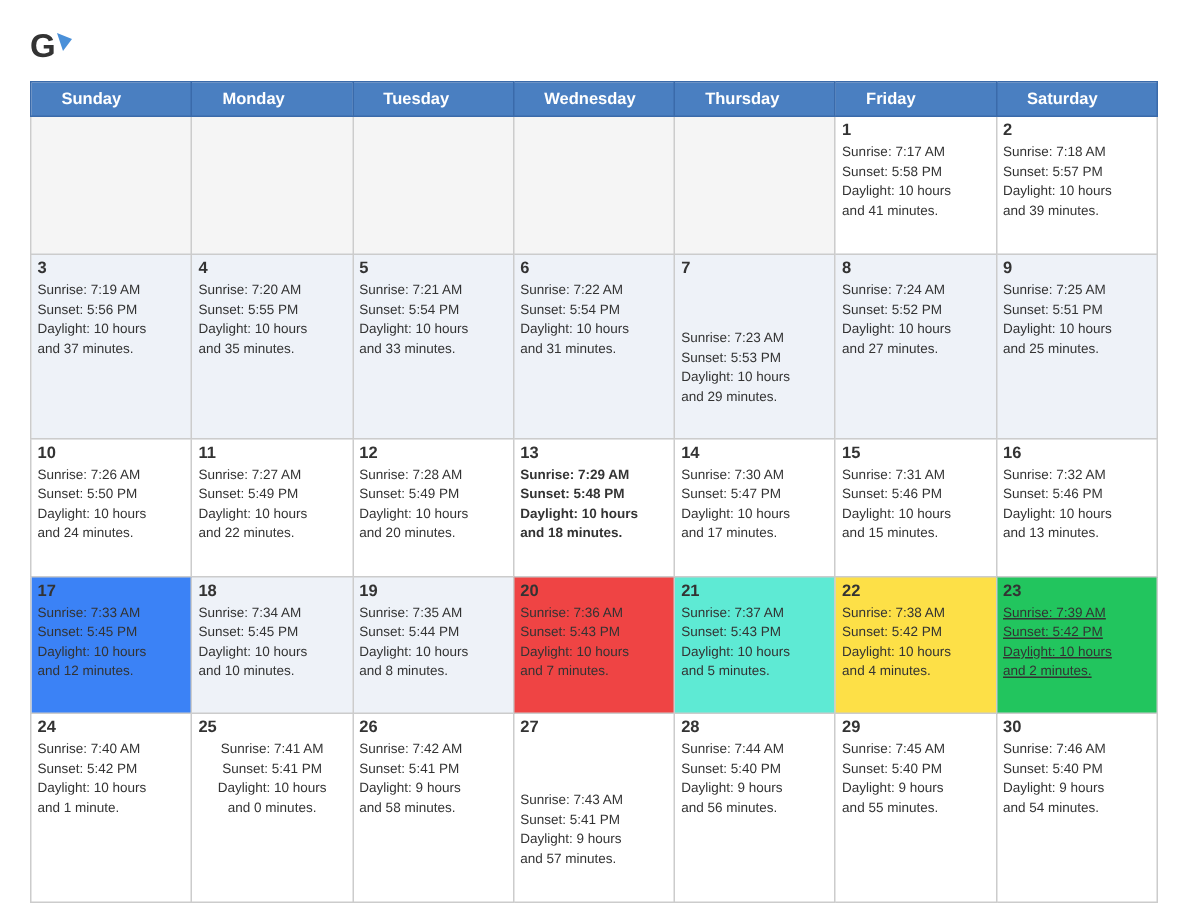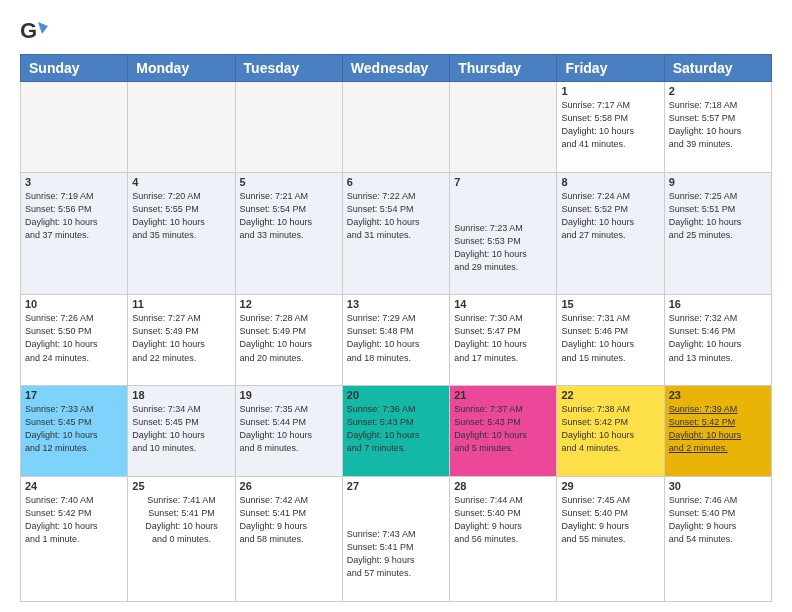--- a/index.html
+++ b/index.html
@@ -56,23 +56,23 @@
     .calendar {
       flex: 1;
       border: 1px solid #ccc;
       border-collapse: collapse;
       width: 100%;
       table-layout: fixed;
     }
     .calendar th {
       background: #4a7fc1;
       color: #fff;
-      font-size: 14px;
+      font-size: 11px;
       font-weight: bold;
-      padding: 5px 8px;
+      padding: 5px 20px;
       text-align: left;
       border: 1px solid #3a6aaa;
     }
     .calendar td {
       vertical-align: top;
       border: 1px solid #ccc;
       padding: 3px 4px;
       font-size: 9.5px;
       color: #333;
       height: 78px;
@@ -219,21 +219,21 @@
           </td>
           <td>
             <span class="day-number">12</span>
             <div class="day-info" style="white-space: pre-line;">Sunrise: 7:28 AM
 Sunset: 5:49 PM
 Daylight: 10 hours
 and 20 minutes.</div>
           </td>
           <td>
             <span class="day-number">13</span>
-            <div class="day-info" style="white-space: pre-line;">Sunrise: 7:29 AM
+            <div class="day-info" style="white-space: pre-line; font-weight: bold;">Sunrise: 7:29 AM
 Sunset: 5:48 PM
 Daylight: 10 hours
 and 18 minutes.</div>
           </td>
           <td>
             <span class="day-number">14</span>
             <div class="day-info" style="white-space: pre-line;">Sunrise: 7:30 AM
 Sunset: 5:47 PM
 Daylight: 10 hours
 and 17 minutes.</div>
@@ -247,63 +247,63 @@
           </td>
           <td>
             <span class="day-number">16</span>
             <div class="day-info" style="white-space: pre-line;">Sunrise: 7:32 AM
 Sunset: 5:46 PM
 Daylight: 10 hours
 and 13 minutes.</div>
           </td>
         </tr>
         <tr>
-          <td style="background: #7dd3fc;">
+          <td style="background: #3b82f6;">
             <span class="day-number">17</span>
             <div class="day-info" style="white-space: pre-line;">Sunrise: 7:33 AM
 Sunset: 5:45 PM
 Daylight: 10 hours
 and 12 minutes.</div>
           </td>
           <td style="background: rgb(238, 242, 248);">
             <span class="day-number">18</span>
             <div class="day-info" style="white-space: pre-line;">Sunrise: 7:34 AM
 Sunset: 5:45 PM
 Daylight: 10 hours
 and 10 minutes.</div>
           </td>
           <td style="background: rgb(238, 242, 248);">
             <span class="day-number">19</span>
             <div class="day-info" style="white-space: pre-line;">Sunrise: 7:35 AM
 Sunset: 5:44 PM
 Daylight: 10 hours
 and 8 minutes.</div>
           </td>
-          <td style="background: #14b8a6;">
+          <td style="background: #ef4444;">
             <span class="day-number">20</span>
             <div class="day-info" style="white-space: pre-line;">Sunrise: 7:36 AM
 Sunset: 5:43 PM
 Daylight: 10 hours
 and 7 minutes.</div>
           </td>
-          <td style="background: #ec4899;">
+          <td style="background: #5eead4;">
             <span class="day-number">21</span>
             <div class="day-info" style="white-space: pre-line;">Sunrise: 7:37 AM
 Sunset: 5:43 PM
 Daylight: 10 hours
 and 5 minutes.</div>
           </td>
           <td style="background: #fde047;">
             <span class="day-number">22</span>
             <div class="day-info" style="white-space: pre-line;">Sunrise: 7:38 AM
 Sunset: 5:42 PM
 Daylight: 10 hours
 and 4 minutes.</div>
           </td>
-          <td style="background: #eab308;">
+          <td style="background: #22c55e;">
             <span class="day-number">23</span>
             <div class="day-info" style="white-space: pre-line; text-decoration: underline;">Sunrise: 7:39 AM
 Sunset: 5:42 PM
 Daylight: 10 hours
 and 2 minutes.</div>
           </td>
         </tr>
         <tr>
           <td>
             <span class="day-number">24</span>

